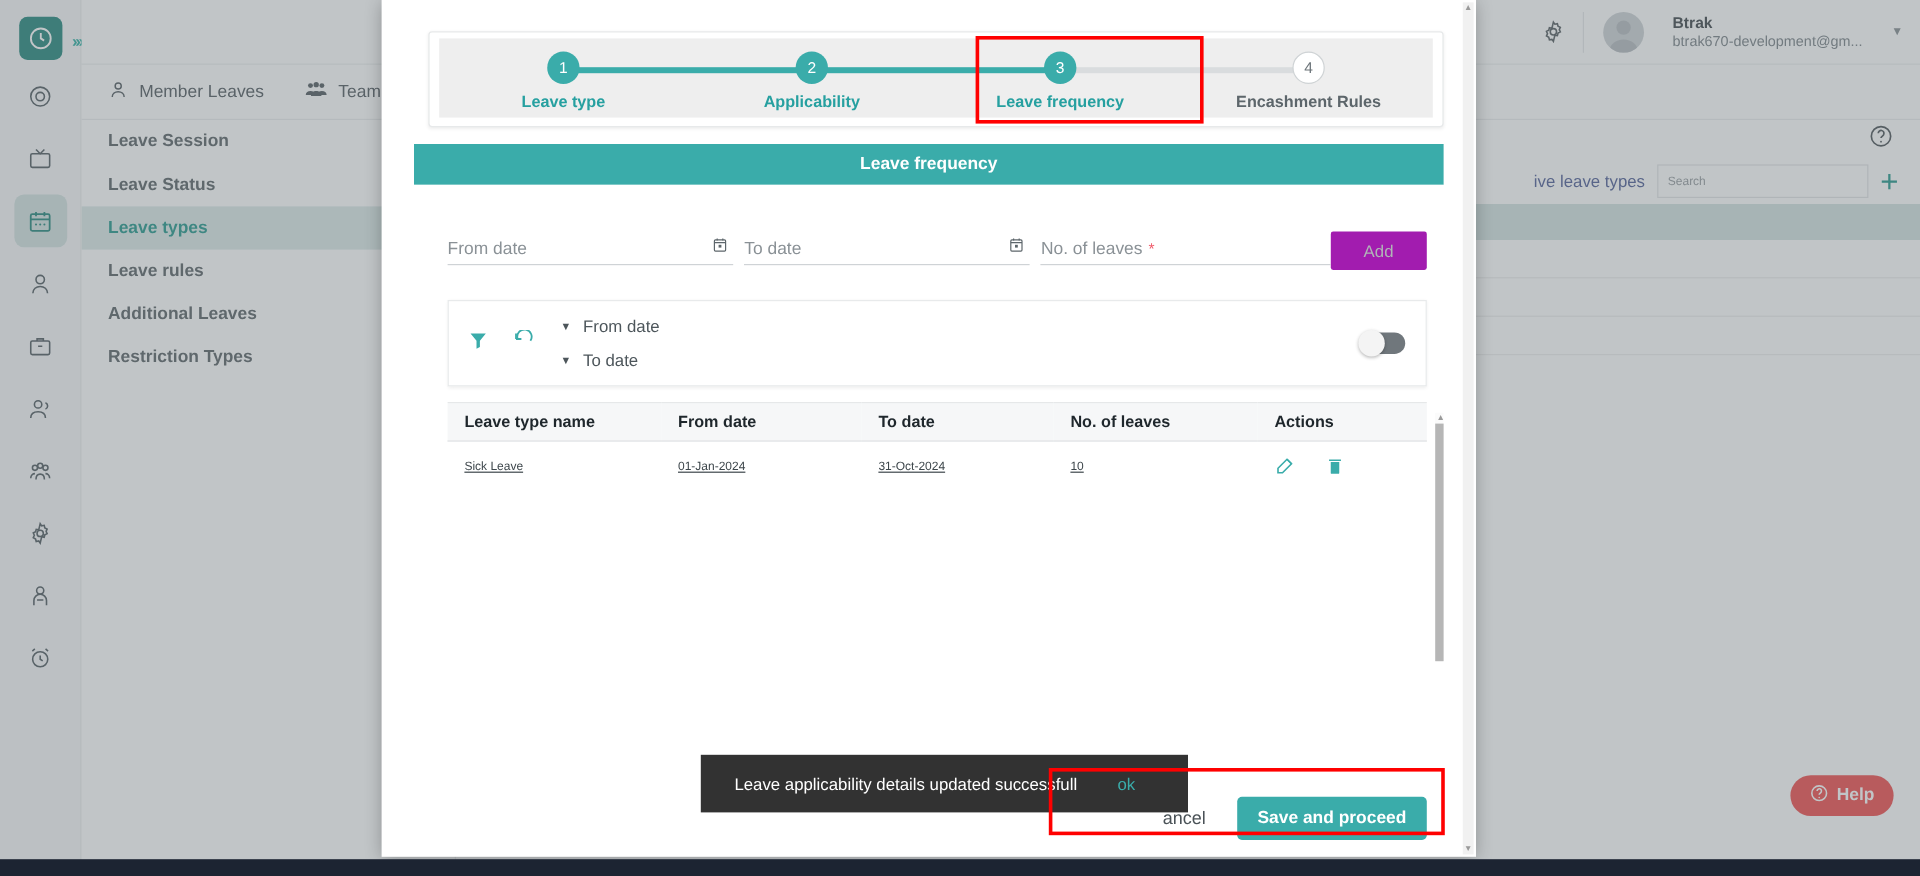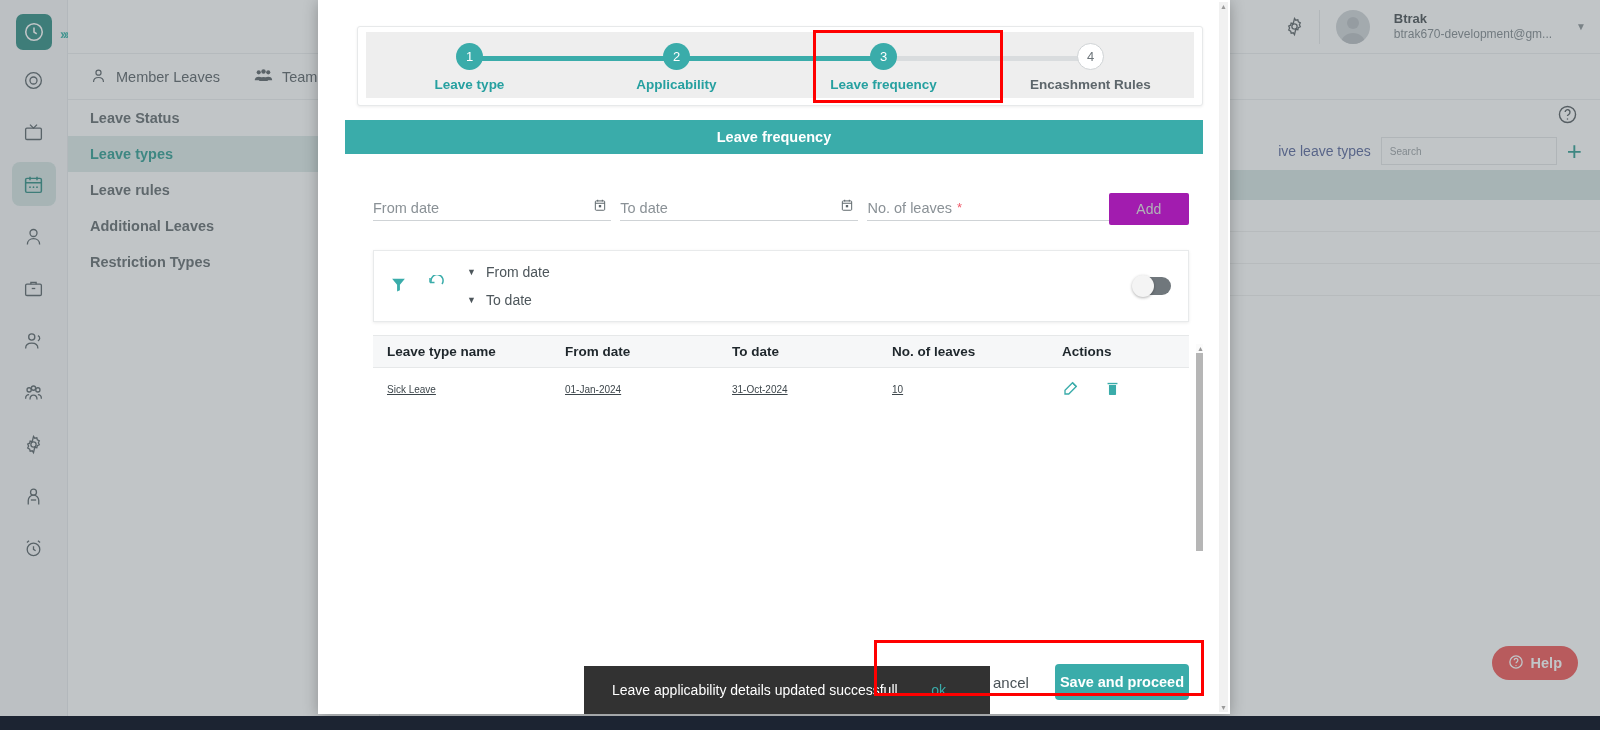--- a/index.html
+++ b/index.html
@@ -212,30 +212,30 @@
   #table-scroll-up { position: absolute; left: 0; top: 0; width: 9px; height: 9px; display: flex; align-items: center; justify-content: center; color: #9a9a9a; font-size: 7px; }
 
   
   #dialog-footer {
     position: absolute; right: 14px; bottom: 14px;
     display: flex; align-items: center; gap: 16px;
   }
   #cancel-btn { font-size: 15px; color: #4a5257; padding: 6px 10px; }
   #save-btn {
     background: #3aacaa; color: #ffffff; font-size: 14.5px; font-weight: 700;
-    border-radius: 4px; padding: 10px 5px;
+    border-radius: 4px; padding: 10px 17px;
   }
   #footer-highlight {
     position: absolute; left: 874px; top: 640px; width: 330px; height: 56px;
     border: 3px solid #ff0000; pointer-events: none; z-index: 12;
   }
 
   
   #toast {
-    position: absolute; left: 584px; top: 666px; width: 406px; height: 48px;
+    position: absolute; left: 584px; top: 629px; width: 406px; height: 48px;
     background: #323232; display: flex; align-items: center;
     color: #ffffff; z-index: 11;
   }
   #toast-msg { font-size: 14px; padding-left: 28px; flex: 1; }
   #toast-ok { color: #3aacaa; font-size: 14px; padding-right: 44px; }
 
   .nosel { user-select: none; }
 </style>
 </head>
 <body>
@@ -362,20 +362,23 @@
             <circle cx="18" cy="6" r="2.6"></circle>
             <path d="M1 16c0-3 2.2-4.4 5-4.4s5 1.4 5 4.4zM13 16c0-3 2.2-4.4 5-4.4s5 1.4 5 4.4z"></path>
             <path d="M6.5 17c0-3.5 2.4-5.2 5.5-5.2s5.5 1.7 5.5 5.2z"></path>
           </svg>
       </span>
       <span>Team</span>
     </div>
   </div>
 
   <div id="submenu">
+    <div class="submenu-item">
+        <span>Leave Session</span>
+      </div>
     <div class="submenu-item">
         <span>Leave Status</span>
       </div>
     <div class="submenu-item active">
         <span>Leave types</span>
       </div>
     <div class="submenu-item">
         <span>Leave rules</span>
       </div>
     <div class="submenu-item">

